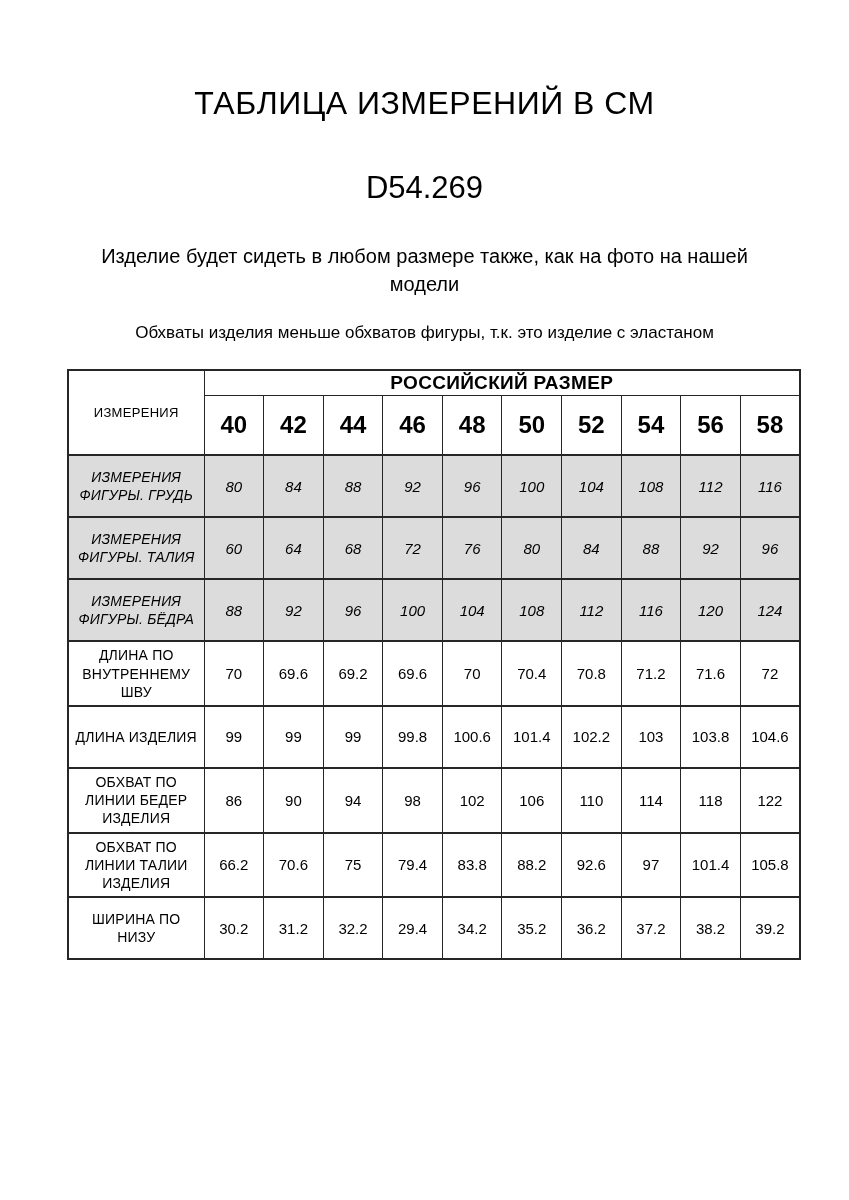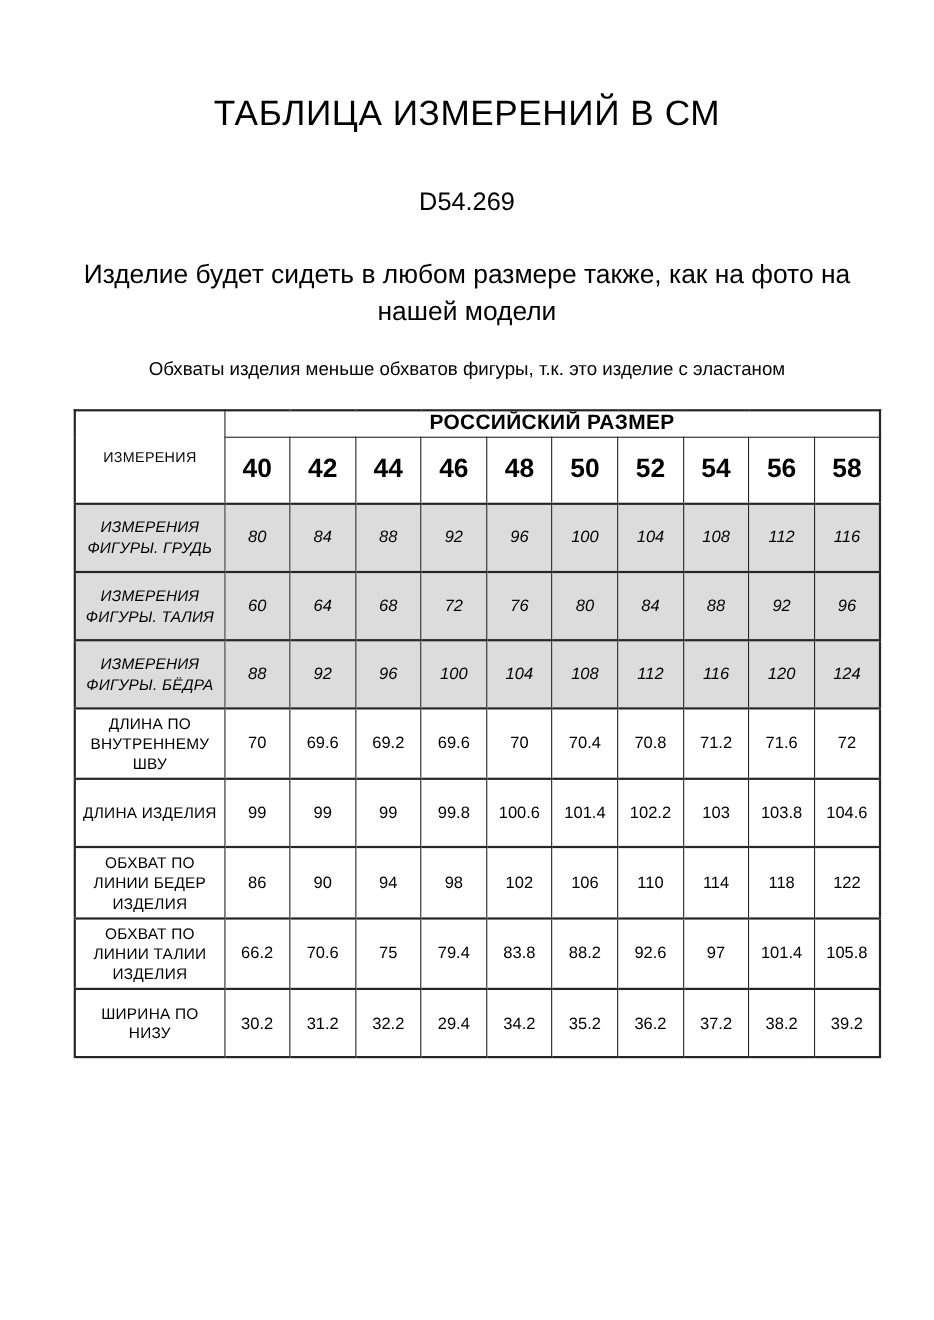--- a/index.html
+++ b/index.html
@@ -20,27 +20,27 @@
   .page{width:849px;height:1200px;padding-top:84px;}
   .doc-title{
     text-align:center;
     font-size:32px;
     font-weight:400;
     letter-spacing:0.5px;
     line-height:1.2;
   }
   .model-code{
     text-align:center;
-    font-size:23px;
+    font-size:31px;
     font-weight:400;
     margin-top:48px;
   }
   .fit-note{
     text-align:center;
-    font-size:24px;
+    font-size:20px;
     line-height:1.4;
     max-width:700px;
     margin:36px auto 0 auto;
   }
   .elastane-note{
     text-align:center;
     font-size:17px;
     margin-top:25px;
   }
   table.size-table{

